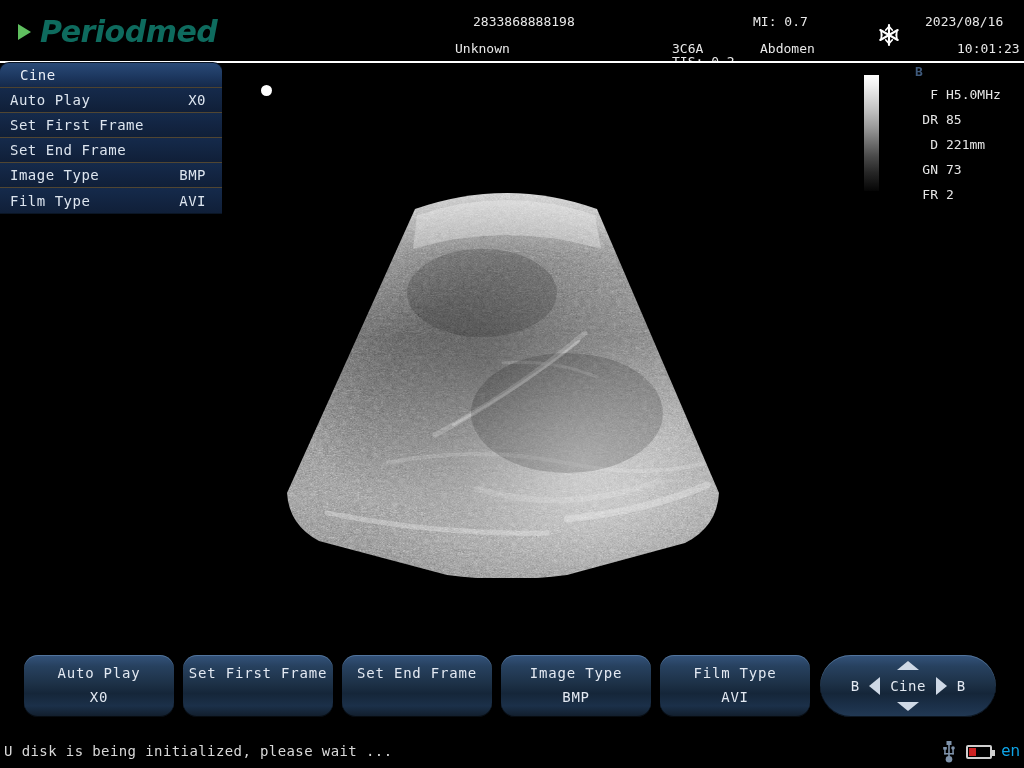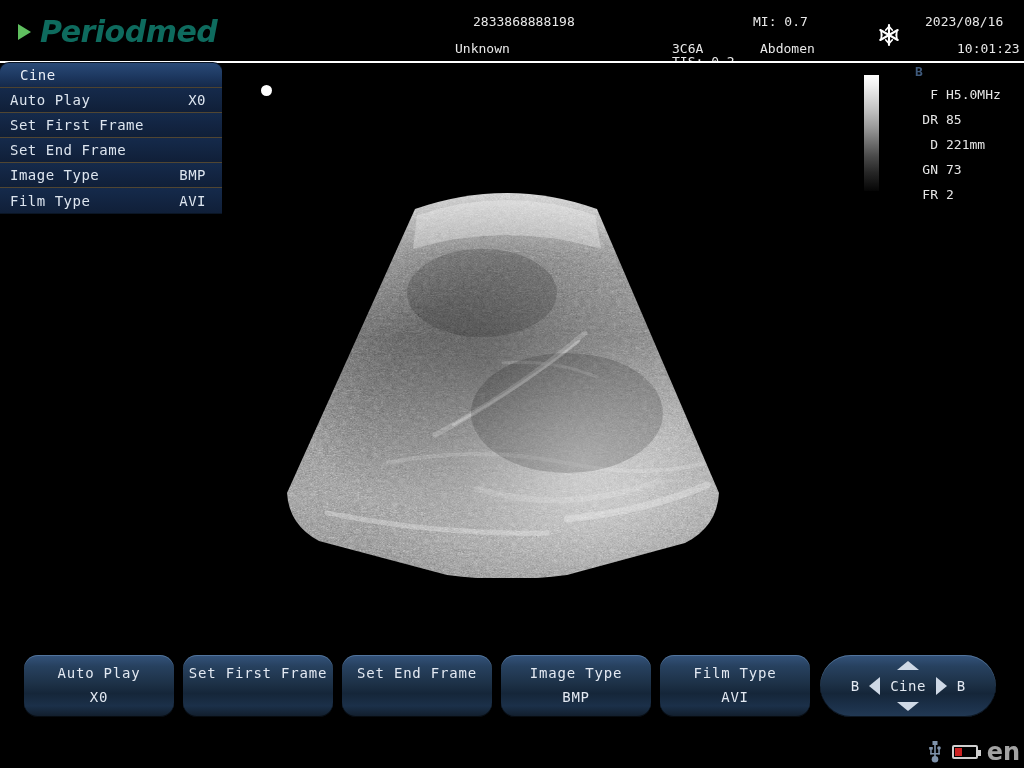--- a/index.html
+++ b/index.html
@@ -319,24 +319,24 @@
     width: 3px; height: 6px;
     background: #cfcfcf;
   }
   #battery-fill {
     position: absolute;
     left: 1px; top: 1px;
     width: 7px; height: 8px;
     background: #cc2222;
   }
   #lang-label {
-    color: #a3a3a3;
+    color: #0ea5e9;
     font-family: "DejaVu Sans", "Liberation Sans", sans-serif;
-    font-size: 24px;
-    font-weight: bold;
+    font-size: 15px;
+    font-weight: normal;
     line-height: 1;
   }
 </style>
 </head>
 <body>
 
 <div id="screen">
 
   <div id="header">
 
@@ -551,20 +551,21 @@
         <span class="nav-side-label">B</span>
         <span class="nav-tri-left"></span>
         <span id="nav-center-label">Cine</span>
         <span class="nav-tri-right"></span>
         <span class="nav-side-label">B</span>
       </div>
     </div>
   </div>
 
   <div id="status-bar">
+    <div id="status-text">U disk is being initialized, please wait ...</div>
 
     <div id="status-icons">
       <svg width="16" height="24" viewBox="0 0 16 24">
         <g fill="#7f93ab">
           <rect x="5.5" y="1" width="5" height="4"></rect>
           <rect x="7.2" y="4" width="1.6" height="13"></rect>
           <circle cx="8" cy="19.2" r="3.3"></circle>
           <rect x="3.2" y="8.4" width="1.5" height="6"></rect>
           <rect x="3.2" y="13" width="5" height="1.5"></rect>
           <rect x="11.3" y="8.4" width="1.5" height="6"></rect>

